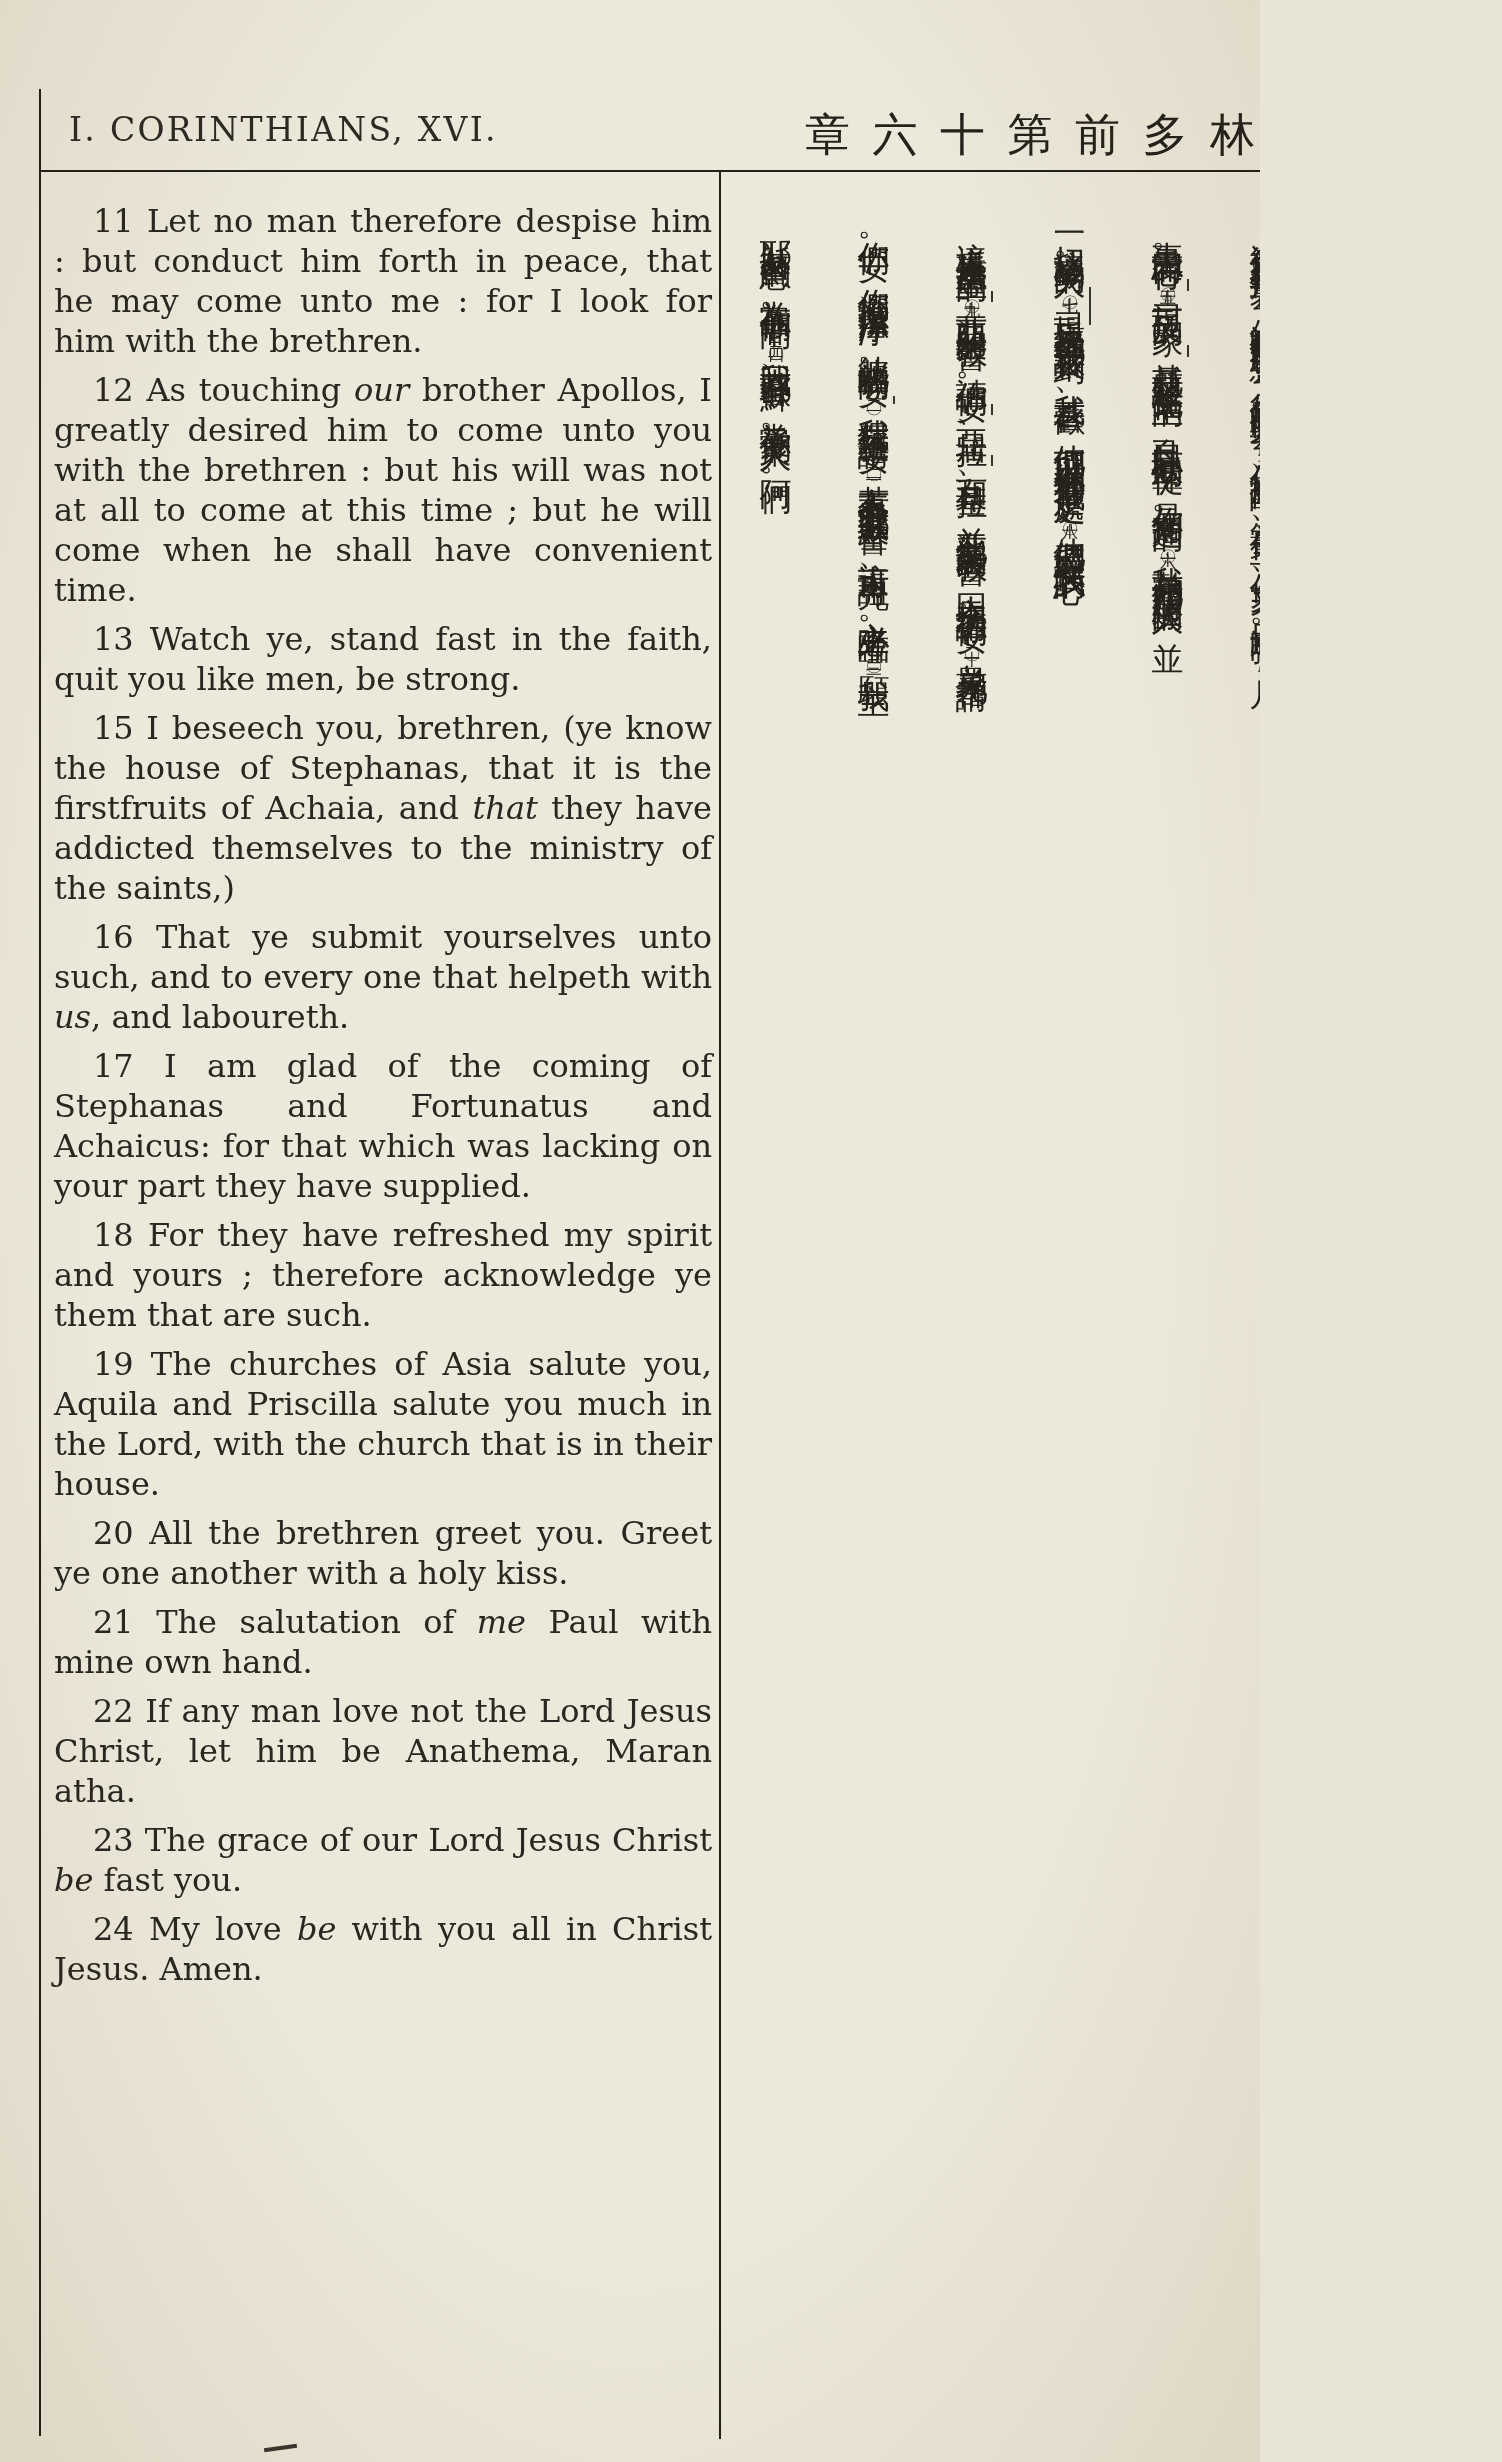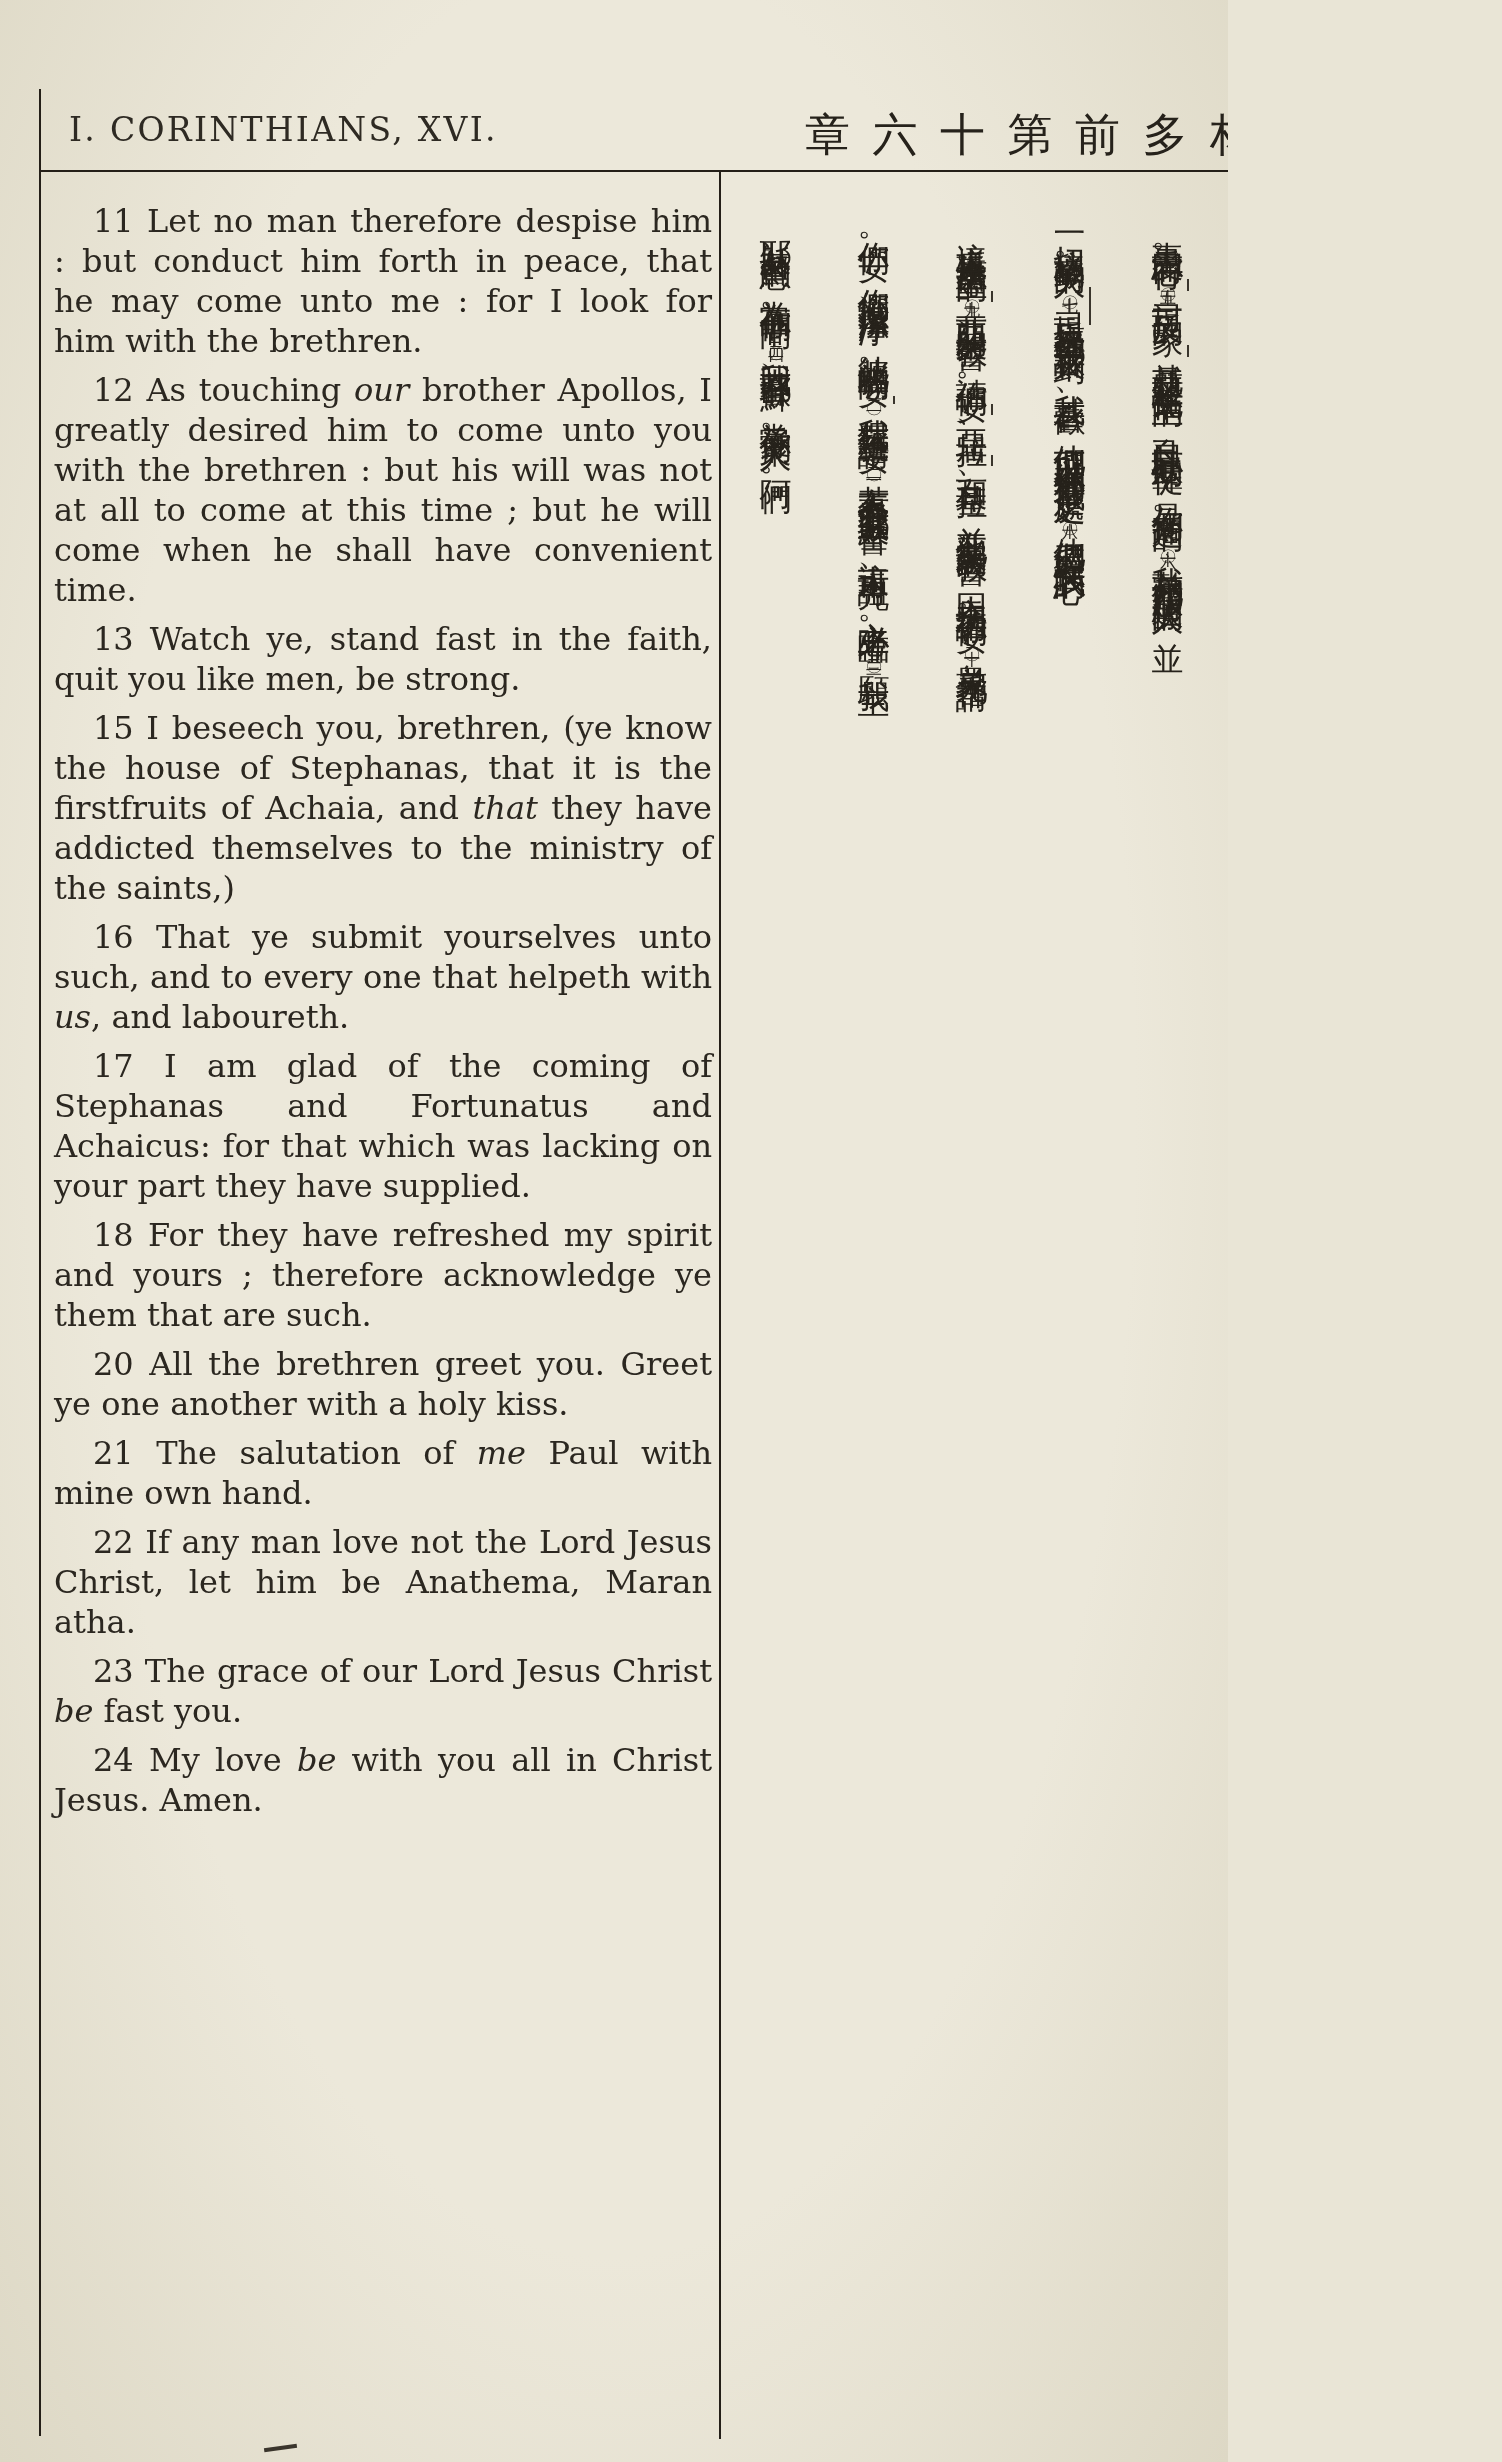--- a/index.html
+++ b/index.html
@@ -4,21 +4,21 @@
 <style>
   html,body{margin:0;padding:0;}
   body{
     width:1502px;height:2462px;
     font-family:"DejaVu Serif","Liberation Serif",serif;
     background:#e9e5d6;
   }
   .page{
     position:absolute;left:0;top:0;width:1228px;height:2462px;
     background:radial-gradient(ellipse at 50% 45%, #ece8da 60%, #ddd8c5 100%);
-    color:#2a261f;overflow:hidden;
+    color:#2a261f;overflow:hidden;padding-left:32px;
   }
   .rule{position:absolute;background:#241f18;}
   .left-border{left:39px;top:89px;width:2.3px;height:2347px;}
   .right-border{left:1425px;top:38px;width:3px;height:2404px;}
   .top-right-rule{left:1321px;top:36px;width:107px;height:3px;}
   .header-rule{left:39px;top:170px;width:1389px;height:2.3px;}
   .center-divider{left:719px;top:170px;width:2.3px;height:2269px;}
 
   .h-left{
     position:absolute;left:69px;top:110px;
@@ -70,20 +70,21 @@
   <div class="h-num">597</div>
 
   <div class="english">
       <p class="verse"><span>11 Let no man therefore despise him : but conduct him forth in peace, that he may come unto me : for I look for him with the brethren.</span></p>
       <p class="verse"><span>12 As touching </span><i>our</i><span> brother Apollos, I greatly desired him to come unto you with the brethren : but his will was not at all to come at this time ; but he will come when he shall have convenient time.</span></p>
       <p class="verse"><span>13 Watch ye, stand fast in the faith, quit you like men, be strong.</span></p>
       <p class="verse"><span>15 I beseech you, brethren, (ye know the house of Stephanas, that it is the firstfruits of Achaia, and </span><i>that</i><span> they have addicted themselves to the ministry of the saints,)</span></p>
       <p class="verse"><span>16 That ye submit yourselves unto such, and to every one that helpeth with </span><i>us</i><span>, and laboureth.</span></p>
       <p class="verse"><span>17 I am glad of the coming of Stephanas and Fortunatus and Achaicus: for that which was lacking on your part they have supplied.</span></p>
       <p class="verse"><span>18 For they have refreshed my spirit and yours ; therefore acknowledge ye them that are such.</span></p>
+      <p class="verse"><span>19 The churches of Asia salute you, Aquila and Priscilla salute you much in the Lord, with the church that is in their house.</span></p>
       <p class="verse"><span>20 All the brethren greet you. Greet ye one another with a holy kiss.</span></p>
       <p class="verse"><span>21 The salutation of </span><i>me</i><span> Paul with mine own hand.</span></p>
       <p class="verse"><span>22 If any man love not the Lord Jesus Christ, let him be Anathema, Maran atha.</span></p>
       <p class="verse"><span>23 The grace of our Lord Jesus Christ </span><i>be</i><span> fast you.</span></p>
       <p class="verse"><span>24 My love </span><i>be</i><span> with you all in Christ Jesus.  Amen.</span></p>
     </div>
 
   <div class="chinese">
       <p class="vcol"><span class="sm">十一</span><span class="">不許有人藐視他、應當送他平安前行、使他可以來見我、我這裏等他和別的弟兄來到。</span><span class="sm">〇十二</span><span class="">至於兄弟</span><span class=" pn">亞波羅</span><span class="">、我再三勸過他、同</span></p>
       <p class="vcol"><span class="">這幾位弟兄到你們那裏去。但這時候他決不願意去、得便的時候必要去。</span><span class="sm">〇十三</span><span class="">你們應當儆醒、篤實信主、作大丈夫、日進剛强。</span><span class="sm">〇十四</span><span class="">凡</span></p>

